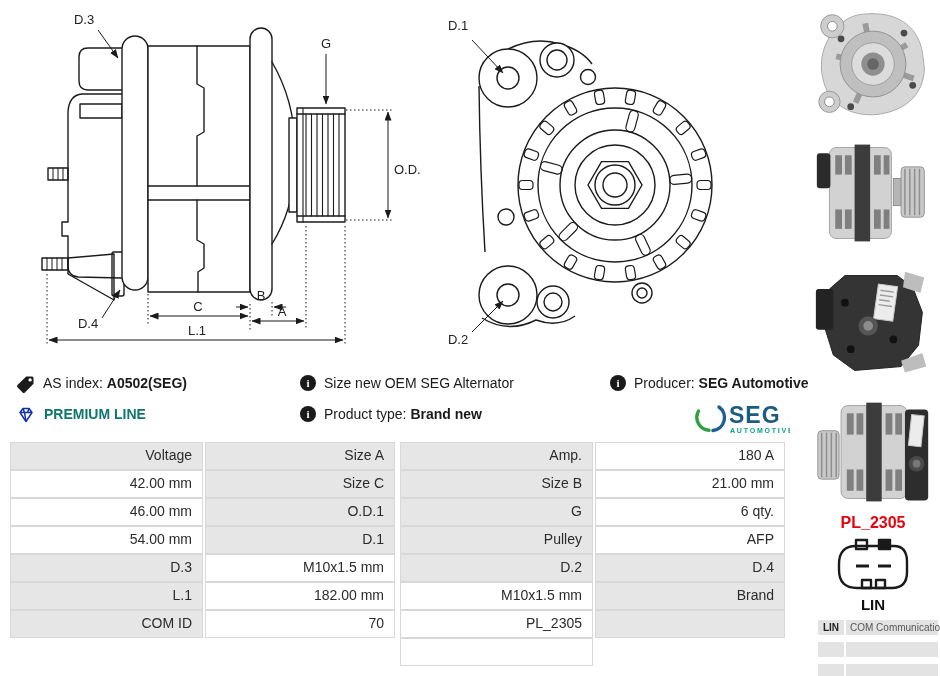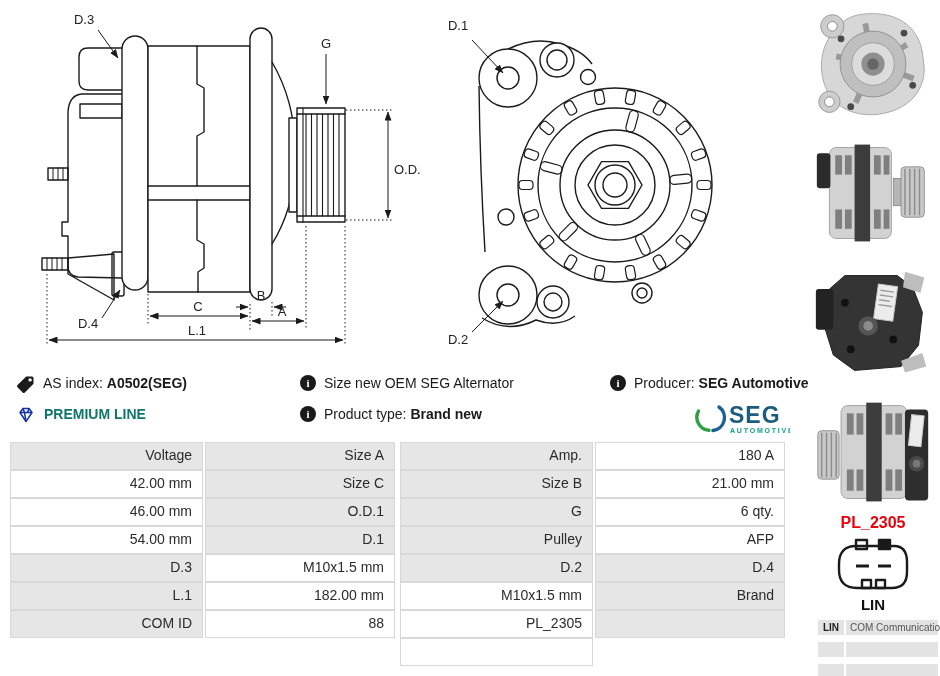--- a/index.html
+++ b/index.html
@@ -346,21 +346,21 @@
     <div class="cell lab">Size C</div>
     <div class="cell val">46.00 mm</div>
     <div class="cell lab">O.D.1</div>
     <div class="cell val">54.00 mm</div>
     <div class="cell lab">D.1</div>
     <div class="cell lab">D.3</div>
     <div class="cell val">M10x1.5 mm</div>
     <div class="cell lab">L.1</div>
     <div class="cell val">182.00 mm</div>
     <div class="cell lab">COM ID</div>
-    <div class="cell val">88</div>
+    <div class="cell val">70</div>
   </div>
 
   <div class="spec spec-right">
     <div class="cell lab">Amp.</div>
     <div class="cell val">180 A</div>
     <div class="cell lab">Size B</div>
     <div class="cell val">21.00 mm</div>
     <div class="cell lab">G</div>
     <div class="cell val">6 qty.</div>
     <div class="cell lab">Pulley</div>

